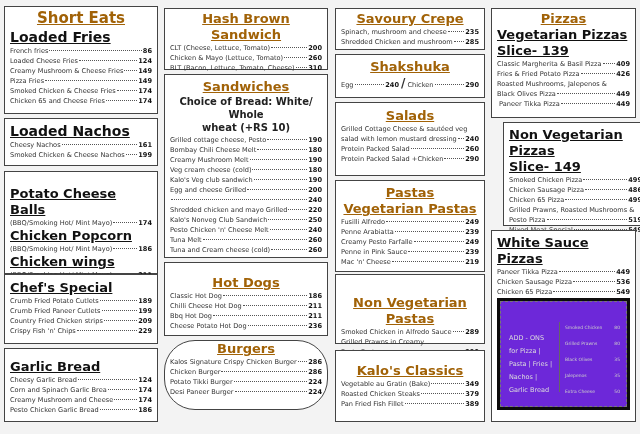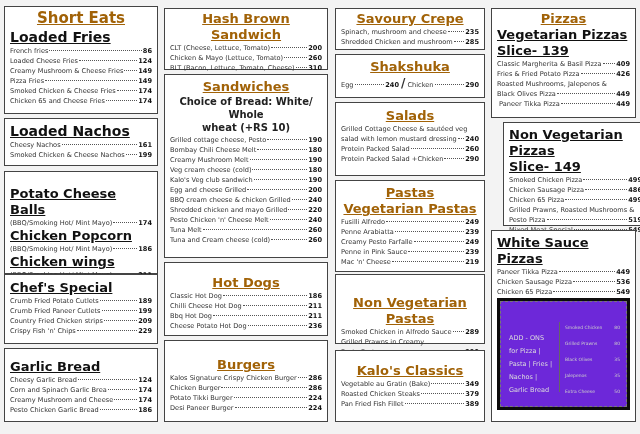--- a/index.html
+++ b/index.html
@@ -203,28 +203,32 @@
         <span class="name">Kalo's Veg club sandwich</span>
         <span class="dots"></span>
         <span class="price">190</span>
       </div>
     <div class="row">
         <span class="name">Egg and cheese Grilled</span>
         <span class="dots"></span>
         <span class="price">200</span>
       </div>
     <div class="row">
-        <span class="name">BBQ cream cheese &amp; chicken Grilled</span>
         <span class="dots"></span>
         <span class="price">240</span>
       </div>
     <div class="row">
         <span class="name">Shredded chicken and mayo Grilled</span>
         <span class="dots"></span>
         <span class="price">220</span>
+      </div>
+    <div class="row">
+        <span class="name">Kalo's Nonveg Club Sandwich</span>
+        <span class="dots"></span>
+        <span class="price">250</span>
       </div>
     <div class="row">
         <span class="name">Pesto Chicken 'n' Cheese Melt</span>
         <span class="dots"></span>
         <span class="price">240</span>
       </div>
     <div class="row">
         <span class="name">Tuna Melt</span>
         <span class="dots"></span>
         <span class="price">260</span>
@@ -254,21 +258,21 @@
       <span class="dots"></span>
       <span class="price">211</span>
     </div>
   <div class="row">
       <span class="name">Cheese Potato Hot Dog</span>
       <span class="dots"></span>
       <span class="price">236</span>
     </div>
 </div>
 
-<div class="box" style="left:164px;top:340px;width:164px;height:82px;padding-top:16px;">
+<div class="box" style="left:164px;top:340px;width:164px;height:70px;padding-top:0;border-radius:31px;">
   <div class="h-center h13">Burgers</div>
   <div class="row">
       <span class="name">Kalos Signature Crispy Chicken Burger</span>
       <span class="dots"></span>
       <span class="price">286</span>
     </div>
   <div class="row">
       <span class="name">Chicken Burger</span>
       <span class="dots"></span>
       <span class="price">286</span>

